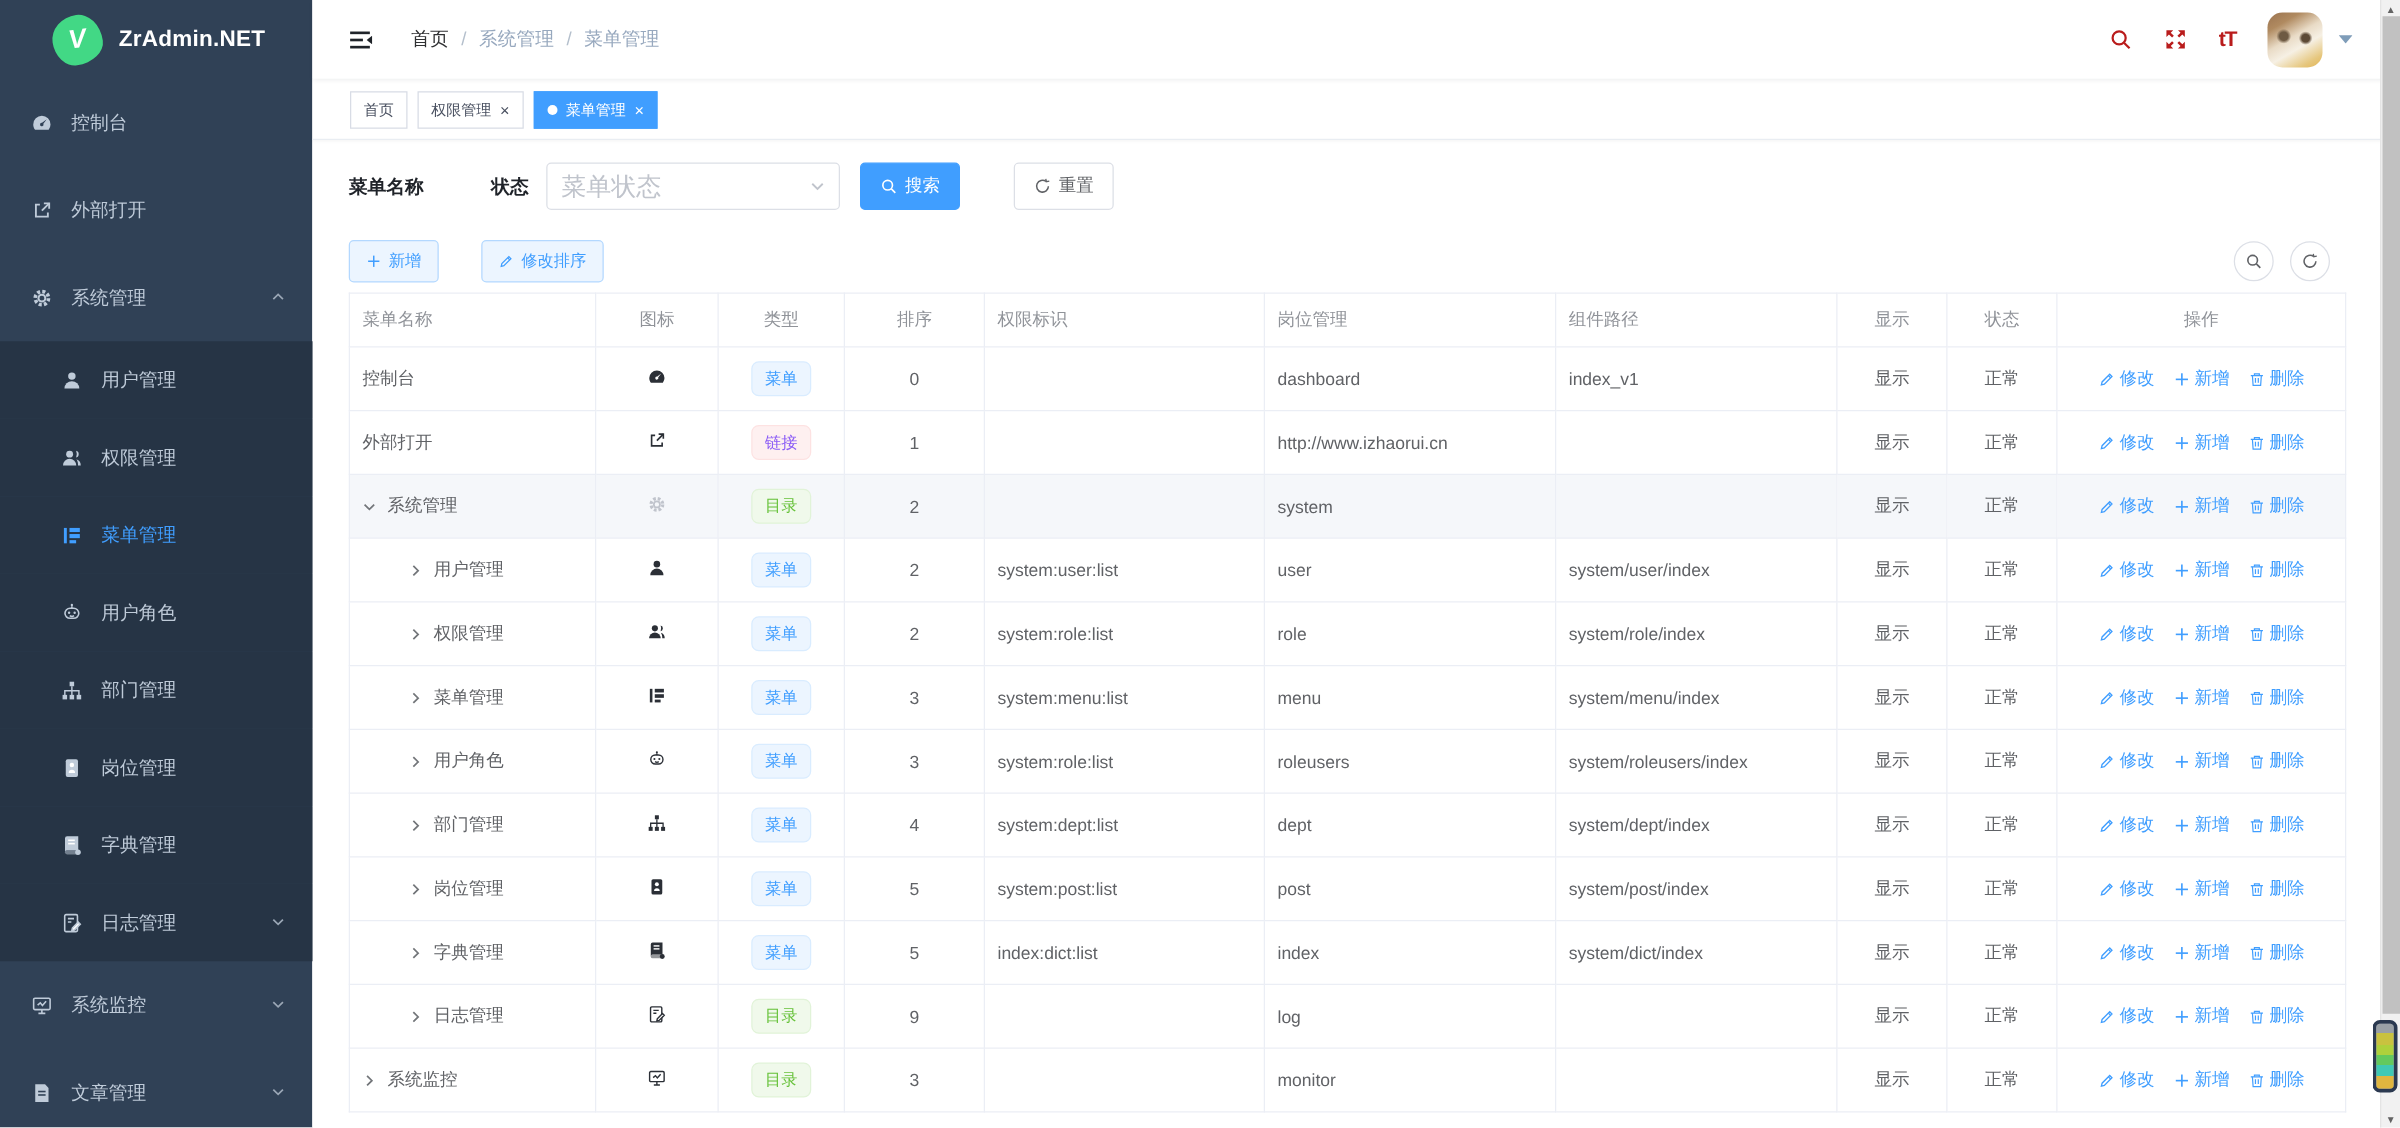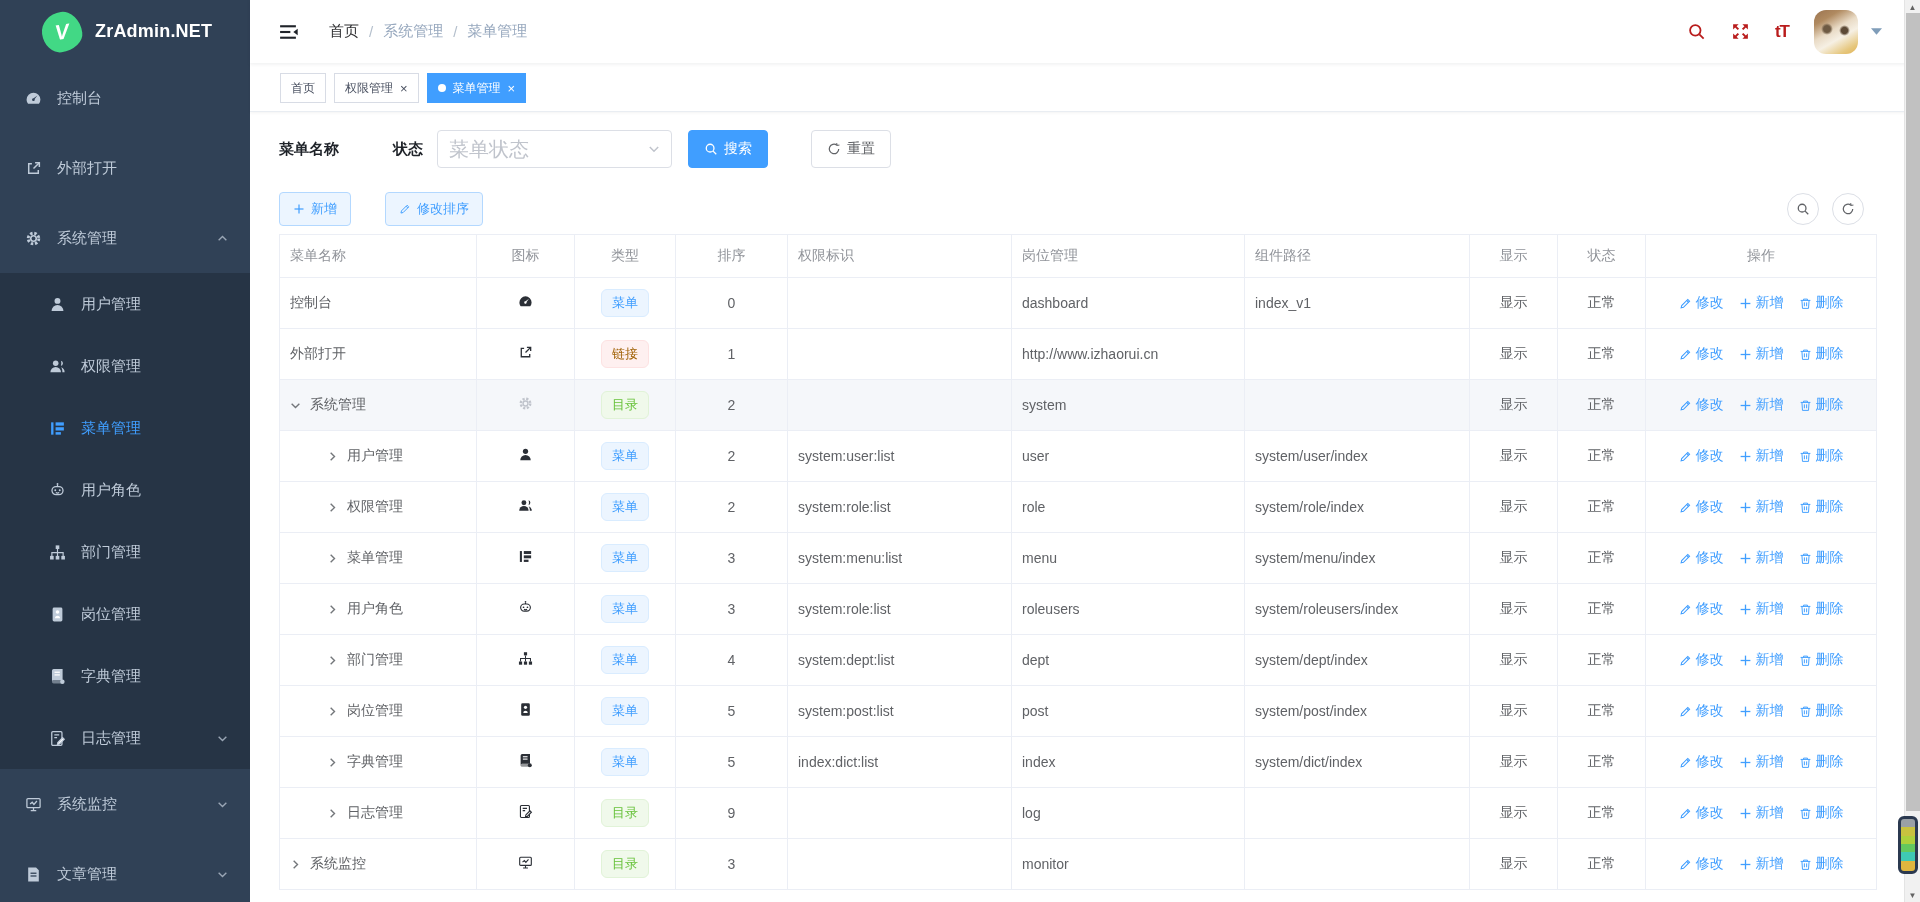--- a/index.html
+++ b/index.html
@@ -80,21 +80,21 @@
   .name-cell { display:flex; align-items:center; gap:9px; }
   .name-cell.lvl1 { padding-left:37px; }
   .tree-arrow { color:#73767a; cursor:pointer; display:inline-flex; }
   .tree-arrow svg { width:11px; height:11px; }
   .tree-arrow.open svg { transform:rotate(90deg); }
   .cell-ic { color:#2b2f36; }
   .cell-ic svg { width:15px; height:15px; }
   .cell-ic.light-ic { color:#c0c4cc; }
   .tag { display:inline-flex; align-items:center; height:28px; padding:0 10px; border-radius:6px; font-size:13px; border:1px solid; }
   .tag-menu { color:#409eff; background:#ecf5ff; border-color:#d9ecff; }
-  .tag-link { color:#a16207; background:#fef0f0; border-color:#fde2e2; }
+  .tag-link { color:#8b5cf6; background:#fef0f0; border-color:#fde2e2; }
   .tag-dir  { color:#67c23a; background:#f0f9eb; border-color:#e1f3d8; }
   .ops { display:flex; justify-content:center; gap:15px; }
   .op { color:#409eff; display:inline-flex; align-items:center; gap:4px; cursor:pointer; text-decoration:none; font-size:14px; }
   .op svg { width:13px; height:13px; }
 
   
   .scrollbar { position:fixed; top:0; right:0; width:16px; height:902px; background:#f1f1f1; border-left:1px solid #e4e4e4; z-index:50; }
   .sb-arrow { position:absolute; left:0; width:15px; height:14px; display:flex; align-items:center; justify-content:center; color:#636363; font-size:8px; }
   .sb-up { top:0; } .sb-down { bottom:0; }
   .sb-thumb { position:absolute; left:1px; top:13px; width:14px; height:798px; background:#c1c1c1; }

